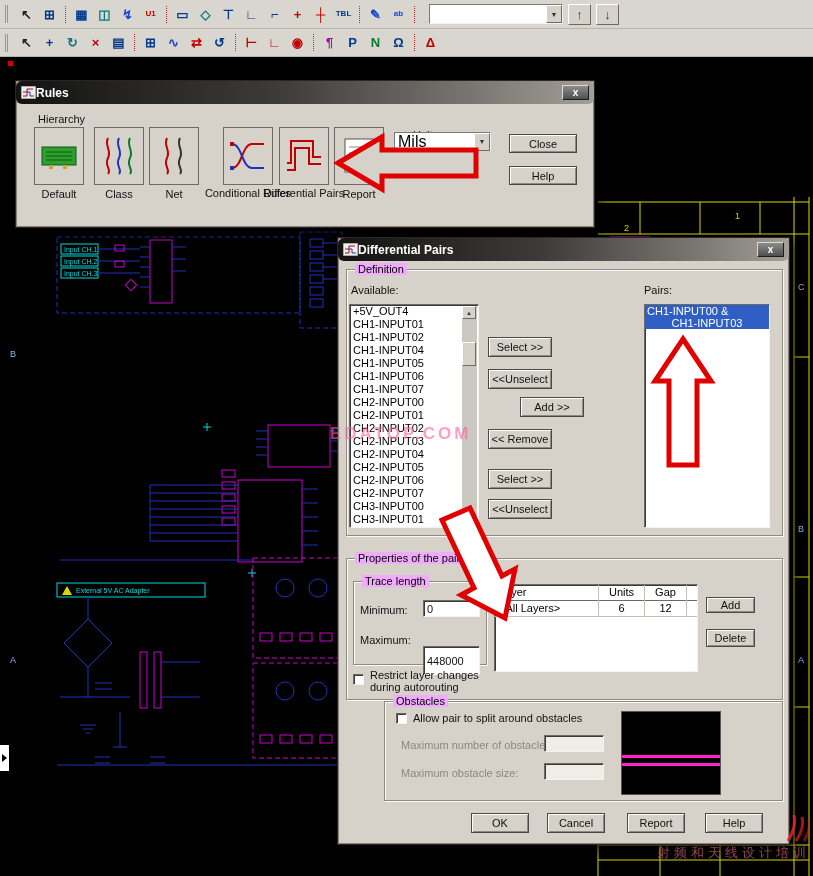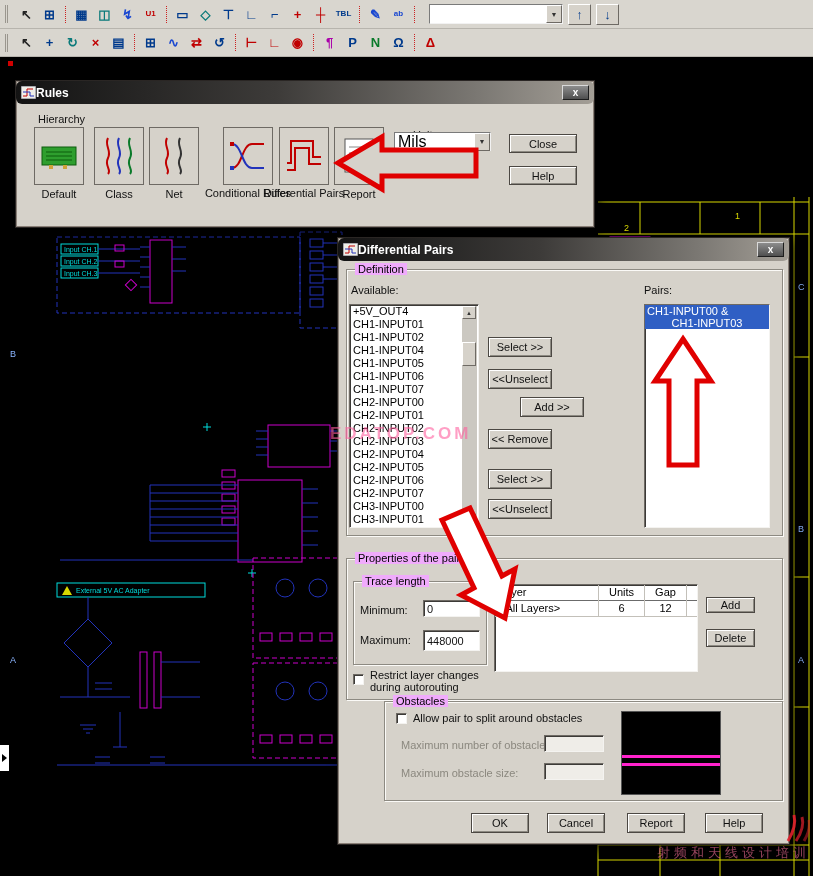--- a/index.html
+++ b/index.html
@@ -603,21 +603,21 @@
       <div class="gb" style="left:8px; top:297px; width:437px; height:142px;">
         <span class="gb-label">Properties of the pair</span>
       </div>
 
       <div class="gb" style="left:15px; top:320px; width:134px; height:84px;">
         <span class="gb-label">Trace length</span>
       </div>
       <span class="lbl" style="left:22px; top:343px;">Minimum:</span>
       <input class="fld" style="left: 85px; top: 339px; width: 57px; height: 17px;" value="0">
       <span class="lbl" style="left:22px; top:373px;">Maximum:</span>
-      <input class="fld" style="left: 85px; top: 369px; width: 57px; height: 21px;" value="448000">
+      <input class="fld" style="left: 85px; top: 385px; width: 57px; height: 29px;" value="448000">
 
       <div class="grid sunken" style="left:156px; top:323px; width:204px; height:88px;">
         <div class="grid-hdr">
           <span class="gc gc-layer">Layer</span>
           <span class="gc gc-width">Units</span>
           <span class="gc gc-gap">Gap</span>
           <span class="gc gc-fill"></span>
         </div>
         <div>
 

